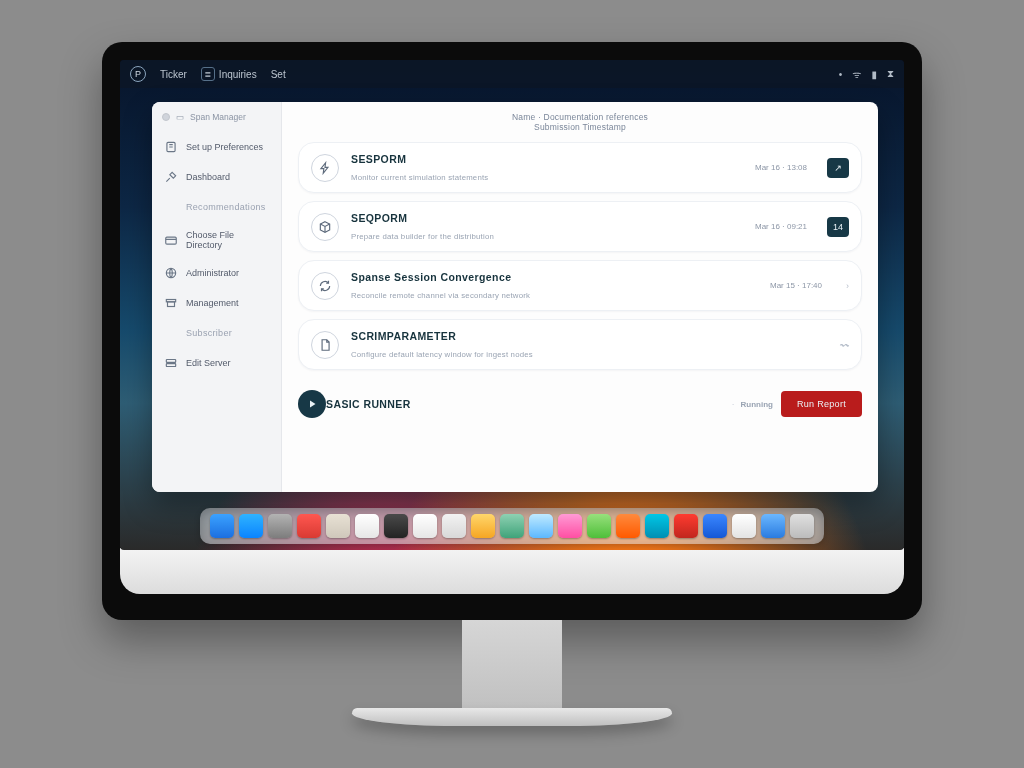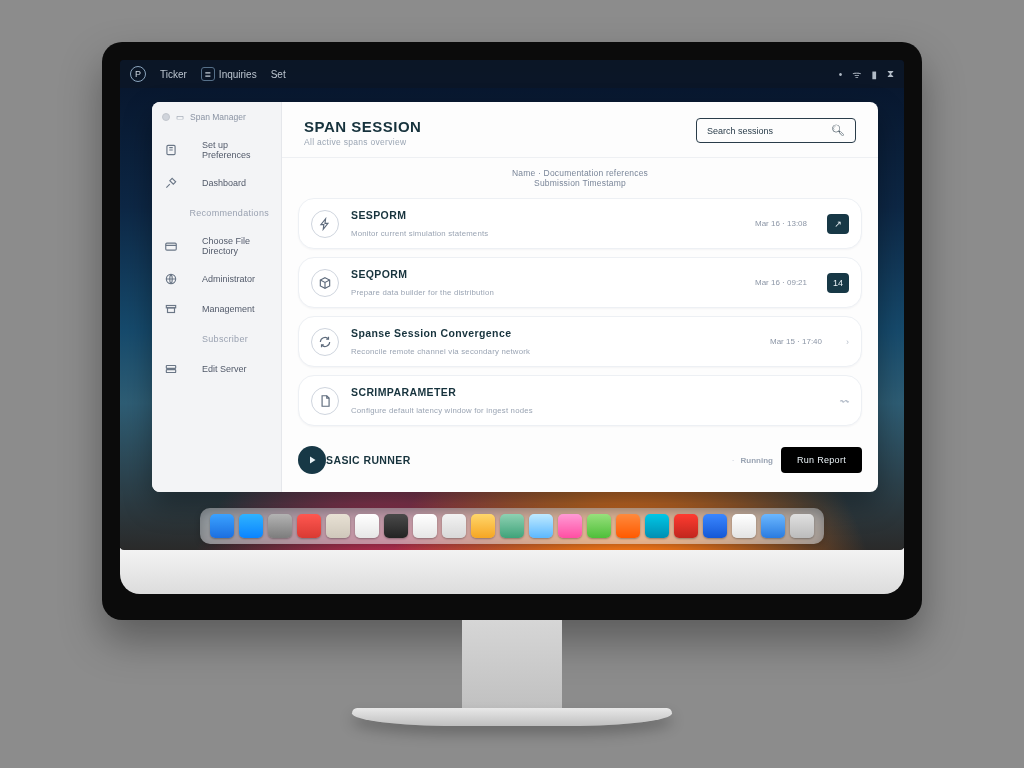--- a/index.html
+++ b/index.html
@@ -26,21 +26,21 @@
   .mb-item { display:flex; gap:4px; align-items:center; opacity:.9; }
   .mb-ico { width:14px; height:14px; display:inline-flex; align-items:center; justify-content:center; border:1px solid #5f7a94; border-radius:3px; font-size:8px; }
   .mb-circle { width:16px; height:16px; border:1.5px solid #8aa4bd; border-radius:50%; display:inline-flex; align-items:center; justify-content:center; font-size:9px; }
   .mb-right { margin-left:auto; display:flex; gap:10px; align-items:center; opacity:.85; }
 
   
   .window { position:absolute; top:42px; left:32px; right:26px; bottom:58px; background:#fdfdfd; border-radius:8px; box-shadow:0 12px 28px rgba(0,0,0,.35); display:flex; overflow:hidden; }
   .sidebar { width:130px; background:#f3f4f6; border-right:1px solid #e5e7eb; padding:8px 6px; display:flex; flex-direction:column; gap:4px; font-size:9px; color:#525a6a; }
   .sb-titlebar { display:flex; align-items:center; gap:6px; color:#8a93a3; margin-bottom:6px; padding:2px 4px; font-size:8.5px; }
   .sb-titlebar .dot { width:8px; height:8px; border-radius:50%; background:#d0d4db; border:1px solid #c2c6cd; }
-  .sb-item { display:flex; align-items:center; gap:24px; padding:6px 6px; border-radius:4px; }
+  .sb-item { display:flex; align-items:center; gap:8px; padding:6px 6px; border-radius:4px; }
   .sb-item .ic { width:14px; height:14px; display:inline-flex; align-items:center; justify-content:center; color:#6b7787; }
   .sb-item .ic svg { width:14px; height:14px; }
   .sb-muted { color:#9aa2b1; letter-spacing:.3px; }
 
   .main { flex:1; display:flex; flex-direction:column; }
   .header { padding:16px 22px 10px; border-bottom:1px solid #eef0f3; display:flex; align-items:flex-start; }
   .h-left { flex:1; }
   .h-title { font-size:15px; font-weight:800; letter-spacing:.5px; color:#16323c; }
   .h-sub { font-size:8.5px; color:#9ba6b4; margin-top:2px; letter-spacing:.3px; }
   .search { display:flex; align-items:center; gap:8px; border:1.5px solid #2a3d4a; border-radius:4px; padding:5px 10px; font-size:9px; color:#2a3d4a; min-width:160px; justify-content:space-between; }
@@ -56,21 +56,21 @@
   .card .title { font-size:10.5px; font-weight:800; color:#17333d; letter-spacing:.4px; }
   .card .desc { font-size:7.8px; color:#9aa4b3; margin-top:8px; letter-spacing:.2px; }
   .card .meta { font-size:8px; color:#8c96a6; margin-right:8px; white-space:nowrap; }
   .badge { width:22px; height:20px; border-radius:4px; background:#173846; color:#eaf2f6; font-size:9px; display:flex; align-items:center; justify-content:center; }
 
   .footer-row { display:flex; align-items:center; padding:8px 16px 12px; }
   .footer-row .icon-wrap { width:28px; height:28px; border-radius:50%; background:#173846; color:#eaf2f6; display:flex; align-items:center; justify-content:center; }
   .footer-row .ftitle { font-size:10.5px; font-weight:800; color:#17333d; letter-spacing:.4px; }
   .footer-row .spacer { flex:1; }
   .footer-row .status { font-size:8px; color:#9aa4b3; margin-right:8px;font-weight:bold; }
-  .primary-btn { background:#000000; color:#eaf2f6; font-size:9px; padding:8px 16px; border-radius:4px; letter-spacing:.3px; }
+  .primary-btn { background:#b91c1c; color:#eaf2f6; font-size:9px; padding:8px 16px; border-radius:4px; letter-spacing:.3px; }
   .divider { font-size:8px; color:#c4cbd6; margin-right:6px; }
   .chev { font-size:9px; color:#b7bfcb; margin-left:4px; }
 
   
   .dock { position:absolute; bottom:6px; left:50%; transform:translateX(-50%); height:36px; padding:4px 10px; background:rgba(230,233,238,.55); border-radius:10px; display:flex; gap:5px; align-items:center; backdrop-filter: blur(2px); box-shadow:0 4px 10px rgba(0,0,0,.2) inset, 0 2px 6px rgba(0,0,0,.2); }
   .dock .app { width:24px; height:24px; border-radius:5px; box-shadow:0 1px 2px rgba(0,0,0,.3); }
   .c0{background:linear-gradient(#3ba2ff,#1b6fe0);} .c1{background:linear-gradient(#2fb3ff,#0a84ff);} .c2{background:linear-gradient(#b3b3b3,#7d7d7d);} .c3{background:linear-gradient(#ff5750,#d93a33);} .c4{background:linear-gradient(#e8e1d4,#cfc8bb);} .c5{background:linear-gradient(#fff,#e6e6e6);} .c6{background:linear-gradient(#4a4a4a,#232323);} .c7{background:linear-gradient(#ffd66b,#f6a623);} .c8{background:linear-gradient(#8ed1b2,#3fa37a);} .c9{background:linear-gradient(#f2f2f2,#d8d8d8);} .c10{background:linear-gradient(#bfeaff,#5cb8ff);} .c11{background:linear-gradient(#ff9ad5,#ff4fa3);} .c12{background:linear-gradient(#97e07c,#4fbf3a);} .c13{background:linear-gradient(#ff8a3d,#ff5a00);} .c14{background:linear-gradient(#00c7e6,#008fb3);} .c15{background:linear-gradient(#ff3b30,#c1271e);} .c16{background:linear-gradient(#3a87ff,#1558d6);} .c17{background:linear-gradient(#fff,#e3e3e3);} .c18{background:linear-gradient(#6bb7ff,#2a7be0);} .c19{background:linear-gradient(#e0e0e0,#bcbcbc);}
 </style>
 </head>
 <body>
@@ -163,30 +163,20 @@
                 <svg viewBox="0 0 24 24" fill="none" stroke="currentColor" stroke-width="2">
                   <rect x="4" y="6" width="16" height="5" rx="1"></rect>
                   <rect x="4" y="13" width="16" height="5" rx="1"></rect>
                 </svg>
               </span>
             <span>Edit Server</span>
           </div>
         </div>
 
         <div class="main">
-          <div class="header">
-            <div class="h-left">
-              <div class="h-title">SPAN SESSION</div>
-              <div class="h-sub">All active spans overview</div>
-            </div>
-            <div class="search">
-              <span>Search sessions</span>
-              <span class="mag">🔍︎</span>
-            </div>
-          </div>
 
           <div class="subheader">
             <span>Name · Documentation references</span>
             <span>Submission Timestamp</span>
           </div>
 
           <div class="list">
 
             <div class="card">
               <div class="icon-wrap">

